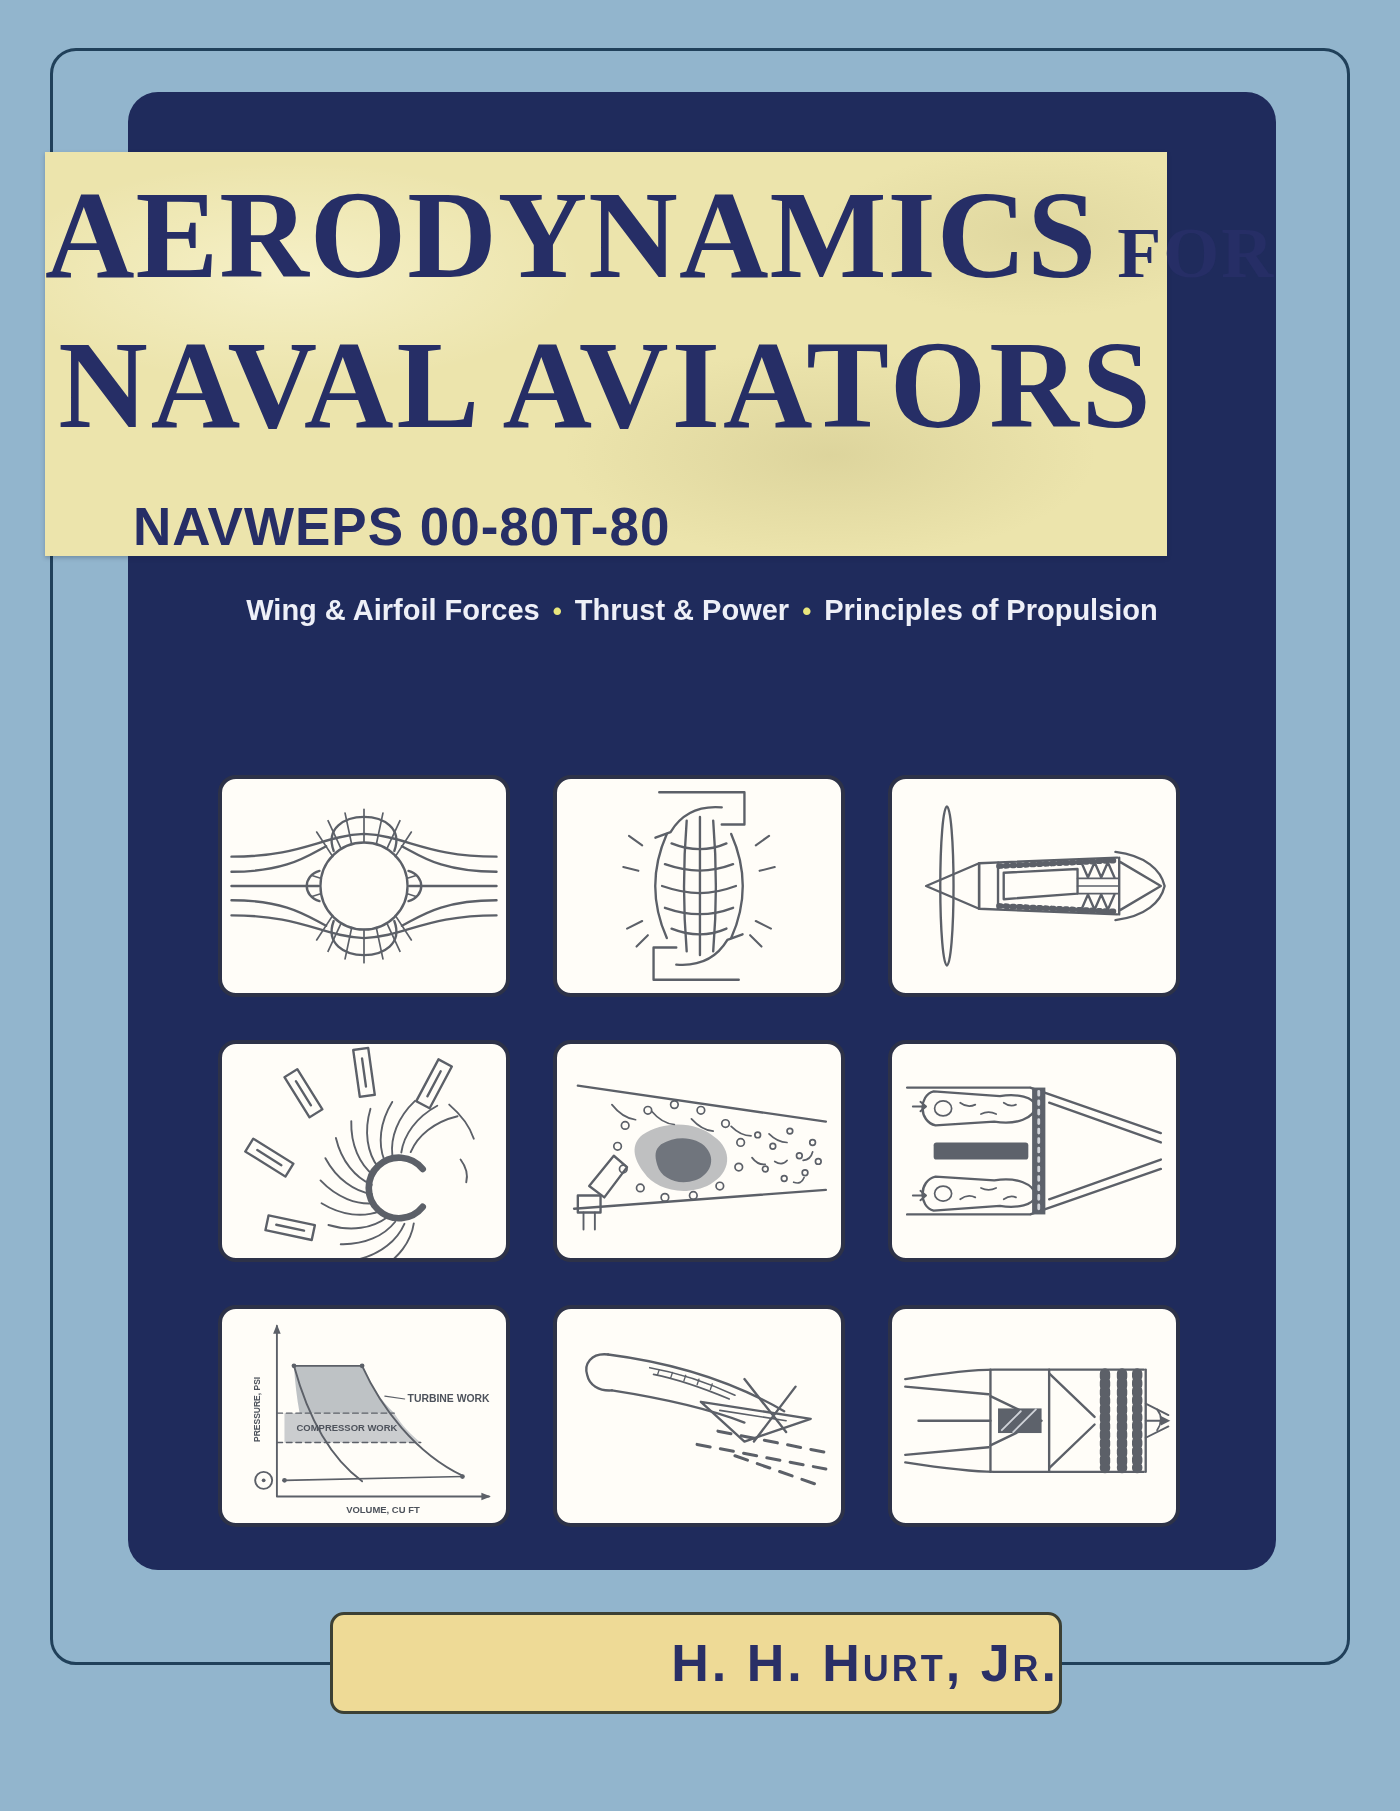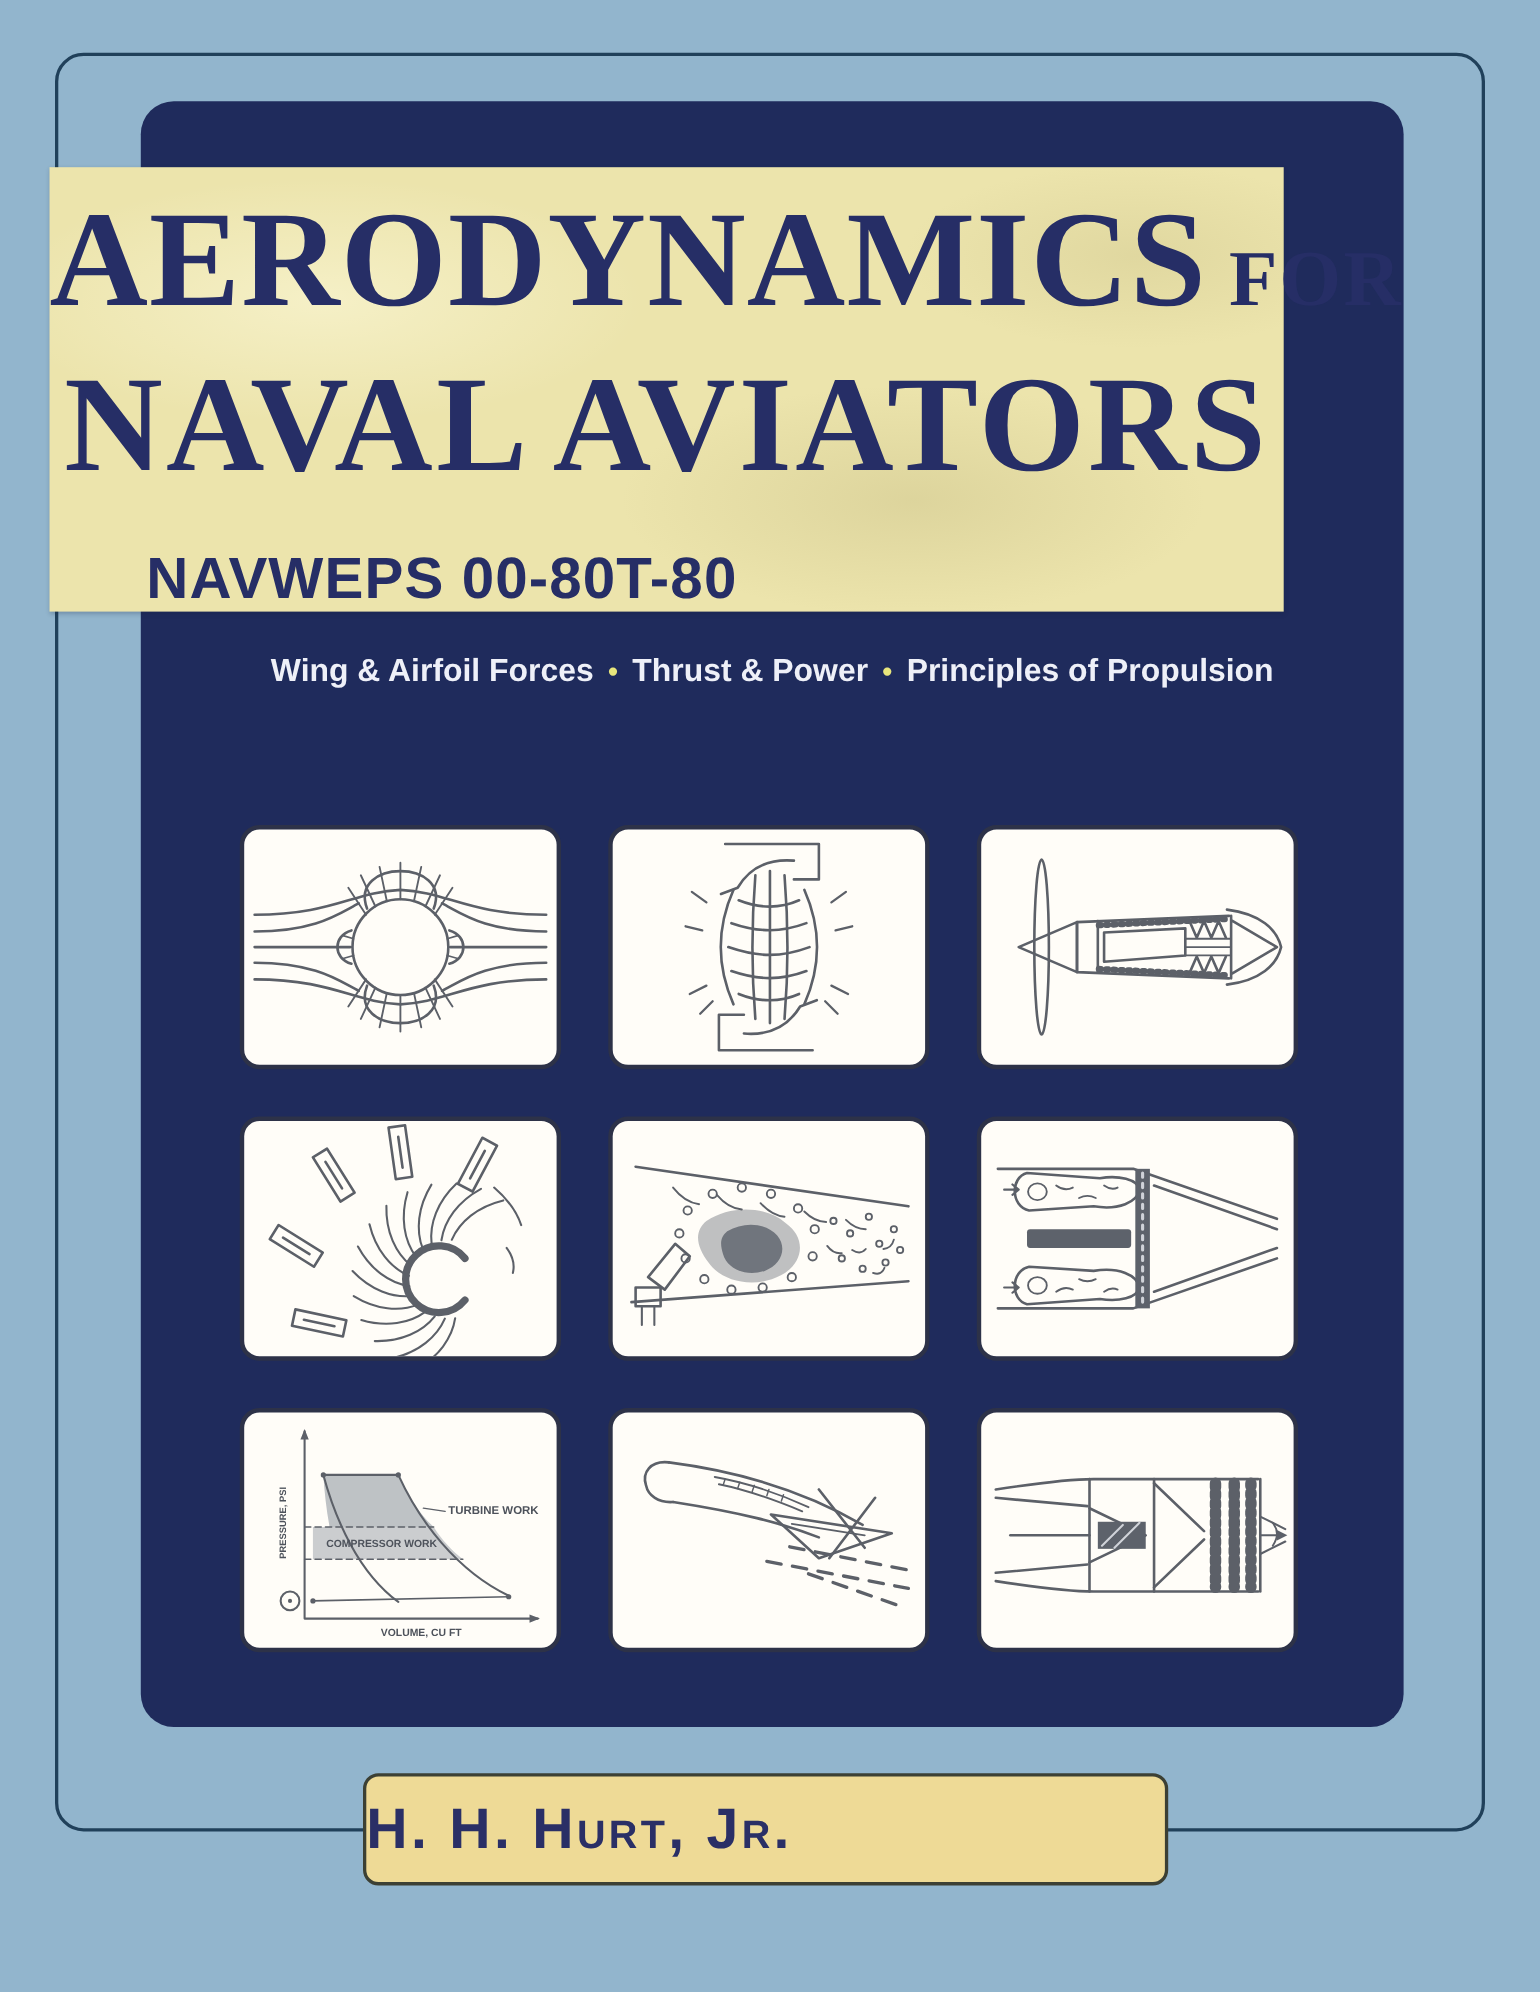--- a/index.html
+++ b/index.html
@@ -30,31 +30,31 @@
   .title-line.two{top:172px;font-size:124px;letter-spacing:3px;}
   .t-small{font-size:72px;margin-left:20px;letter-spacing:2px;}
   .navweps{position:absolute;left:0;right:0;top:344px;text-align:left;color:var(--ink);
     font-weight:bold;font-size:53px;letter-spacing:1px;transform:translateX(88px);white-space:nowrap;}
 
   .topics{position:absolute;left:128px;top:588px;width:1148px;z-index:3;
     text-align:center;color:var(--topics);font-weight:bold;font-size:29px;line-height:45px;white-space:nowrap;}
   .bullet{color:var(--bullet);margin:0 13px;font-size:26px;}
   .bullet.tight{margin:0 1px 0 13px;}
 
-  .grid{position:absolute;left:218px;top:750px;display:grid;z-index:3;
+  .grid{position:absolute;left:218px;top:775px;display:grid;z-index:3;
     grid-template-columns:repeat(3,292px);grid-auto-rows:222px;column-gap:46px;row-gap:50px;gap:43px;}
   .tile{background:#fffdf8;border:4px solid #2d3248;border-radius:18px;overflow:hidden;
     display:flex;align-items:center;justify-content:center;}
   .tile svg{width:100%;height:100%;}
   .art{stroke:var(--stroke);fill:none;stroke-width:2.5;stroke-linecap:round;stroke-linejoin:round;}
   .art text{stroke:none;fill:#4d525b;font-family:"Liberation Sans",sans-serif;font-weight:bold;}
 
   .plate{position:absolute;left:330px;top:1612px;width:726px;height:96px;z-index:4;
     background:var(--plate);border:3px solid #3c4034;border-radius:14px;
-    display:flex;align-items:center;justify-content:flex-start;}
+    display:flex;align-items:center;justify-content:flex-end;}
   .plate span{font-variant:small-caps;font-weight:bold;font-size:52px;letter-spacing:3px;color:#2a2f66;}
 </style>
 </head>
 <body>
 
 <div class="cover">
   <div class="frame"></div>
   <div class="panel"></div>
 
   <div class="banner">

